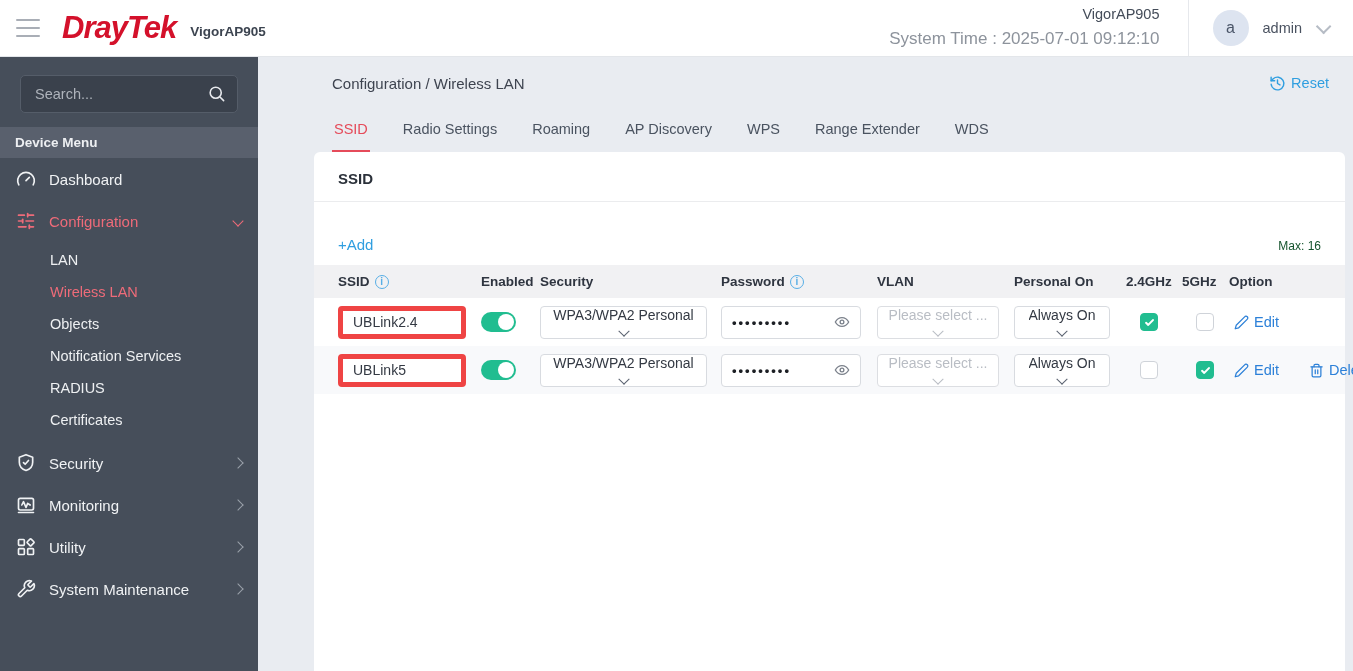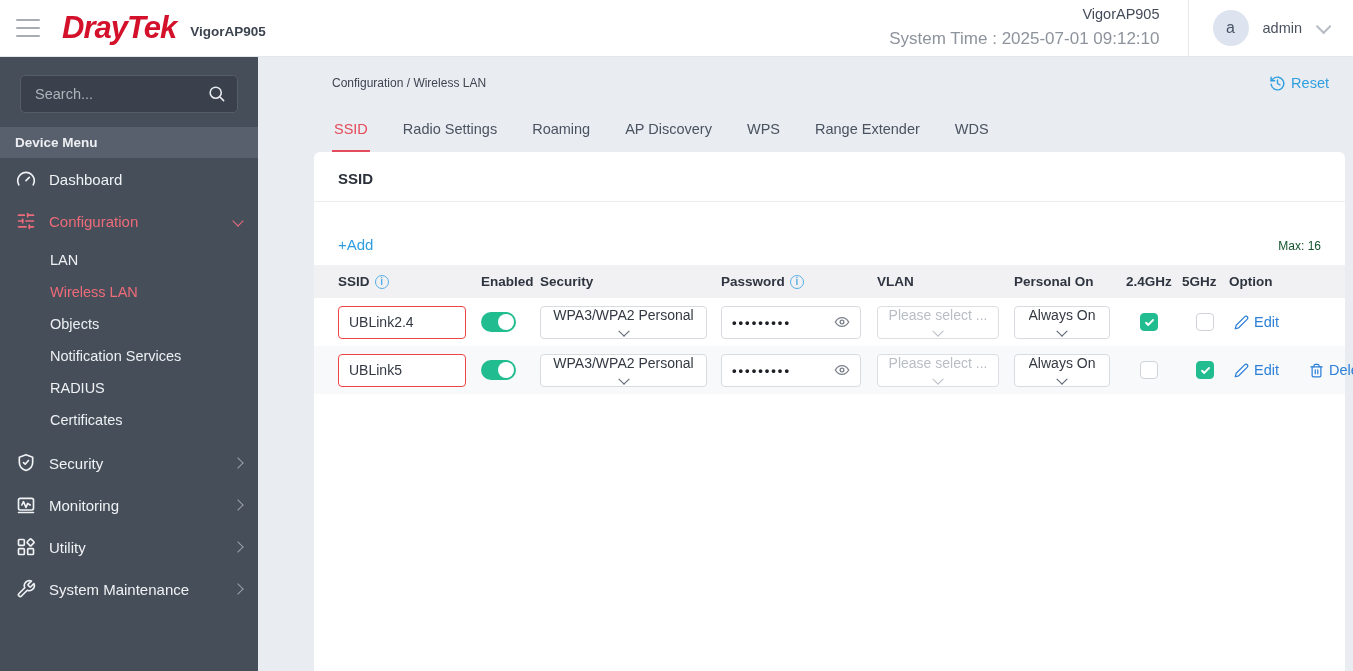--- a/index.html
+++ b/index.html
@@ -42,21 +42,21 @@
   .chev-right, .chev-down { width:8px; height:8px; border-right:1.6px solid #9aa0aa; border-bottom:1.6px solid #9aa0aa; }
   .chev-right { transform:rotate(-45deg); }
   .chev-down { transform:rotate(45deg); border-color:#ee6b79; }
   .sub-list { padding:2px 0 6px 0; }
   .sub-item { height:32px; line-height:32px; padding-left:50px; font-size:14.5px; color:#eef0f2; cursor:pointer; }
   .sub-item.active { color:#ee6b79; }
 
   
   .main { flex:1; display:flex; flex-direction:column; min-width:0; background:#e9ecf1; }
   .topbar { height:48px; flex:0 0 48px; display:flex; align-items:center; padding:4px 24px 0 30px; }
-  .breadcrumb { font-size:12px; color:#3e4450; }
+  .breadcrumb { font-size:15px; color:#3e4450; }
   .reset-btn { margin-left:auto; display:flex; align-items:center; gap:5px; color:#2f9ee0; font-size:14.5px; cursor:pointer; }
   .reset-btn svg { width:17px; height:17px; }
   .tabs { height:47px; flex:0 0 47px; display:flex; align-items:flex-end; gap:31px; padding:0 30px; }
   .tab { font-size:14.5px; color:#4a5360; padding:0 2px 13px 2px; cursor:pointer; border-bottom:2px solid transparent; }
   .tab.active { color:#e54b5a; border-bottom-color:#e54b5a; }
 
   
   .card { flex:1; background:#fff; margin:0 8px 0 12px; border-radius:6px 6px 0 0; min-height:0; }
   .card-title { font-size:15px; font-weight:bold; color:#2b313a; padding:18px 24px 14px 24px; border-bottom:1px solid #ebecee; }
   .toolbar { display:flex; align-items:flex-end; padding:34px 24px 12px 24px; }
@@ -64,21 +64,21 @@
   .max-label { margin-left:auto; font-size:12px; color:#14532d; }
 
   .grid-row { display:grid; grid-template-columns:143px 59px 181px 156px 137px 112px 56px 47px 1fr; align-items:center; padding:0 24px; }
   .thead { background:#f1f1f3; height:33px; font-size:13.5px; color:#2f3540; font-weight:bold; }
   .thead .th { display:flex; align-items:center; gap:5px; }
   .trow { height:48px; font-size:14px; }
   .trow.alt { background:#f8f9fb; }
 
   .info-icon { width:14px; height:14px; border-radius:50%; border:1px solid #57aee6; color:#57aee6; font-size:10px; font-weight:bold; display:inline-flex; align-items:center; justify-content:center; font-style:normal; }
 
-  .text-input { width:128px; height:33px; border:1px solid #ef4444; border-radius:4px; padding:0 10px; font-size:14px; color:#333943; background:#fff; font-family:"Liberation Sans", sans-serif; outline:none; }
+  .text-input { width:128px; height:33px; border:5px solid #ef4444; border-radius:4px; padding:0 10px; font-size:14px; color:#333943; background:#fff; font-family:"Liberation Sans", sans-serif; outline:none; }
 
   .toggle { width:35px; height:20px; border-radius:10px; background:#21bd90; position:relative; cursor:pointer; }
   .toggle .knob { position:absolute; top:2px; right:2px; width:16px; height:16px; border-radius:50%; background:#fff; }
 
   .select { height:33px; border:1px solid #d8dbe0; border-radius:4px; background:#fff; display:flex; align-items:center; padding:0 9px; font-size:14px; color:#333943; cursor:pointer;flex-direction:column; }
   .select .sel-text { flex:1; white-space:nowrap; overflow:hidden; }
   .select .sel-chev { width:8px; height:8px; border-right:1.6px solid #5a6270; border-bottom:1.6px solid #5a6270; transform:rotate(45deg) translate(-2px,-2px); flex:0 0 8px; }
   .select.w-security { width:167px; }
   .select.w-vlan { width:122px; }
   .select.w-sched { width:96px; }

